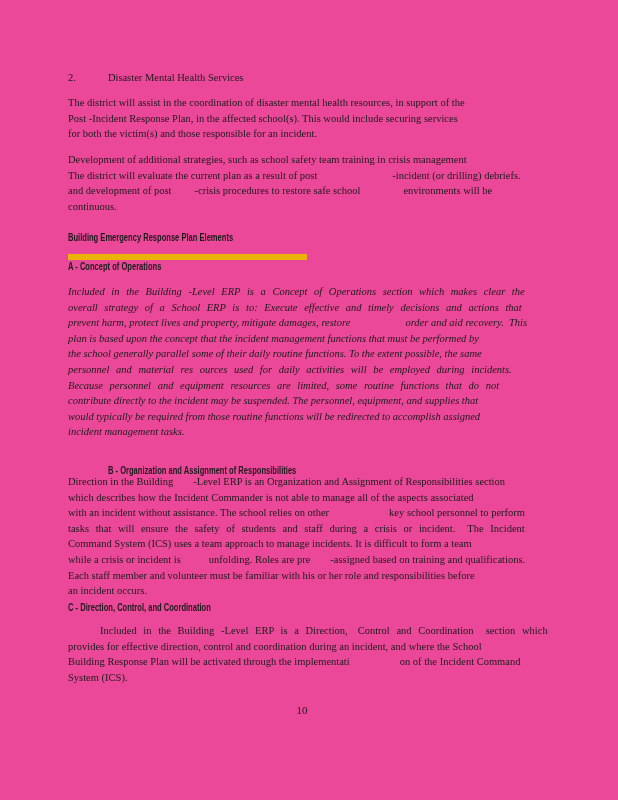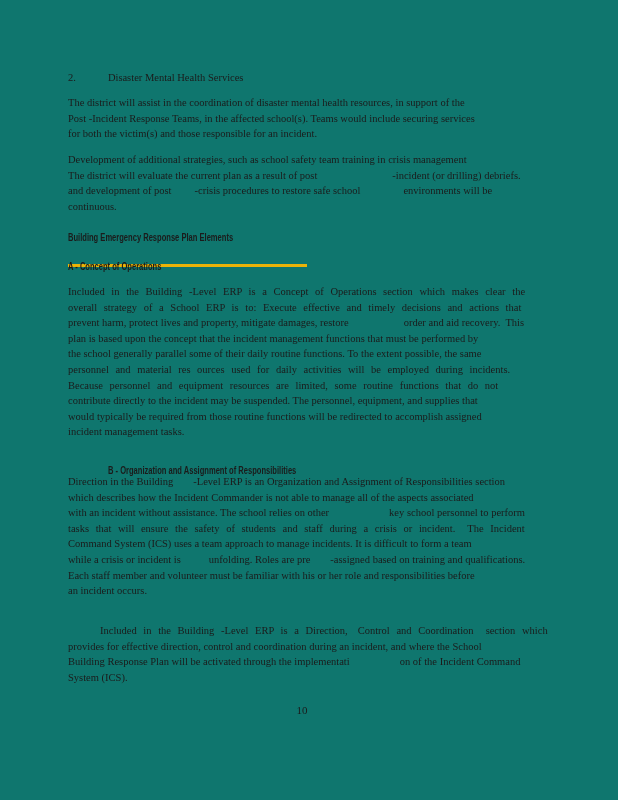--- a/index.html
+++ b/index.html
@@ -4,21 +4,21 @@
 <style>
   html, body {
     margin: 0;
     padding: 0;
     background: #ffffff;
   }
   .page {
     position: relative;
     width: 618px;
     height: 800px;
-    background: #0f766e;
+    background: #ec4899;
     font-family: "Liberation Serif", serif;
     font-size: 10.5px;
     color: #1b1b1b;
     overflow: hidden;
   }
   .block {
     position: absolute;
     left: 68px;
     width: 482px;
   }
@@ -40,41 +40,41 @@
   }
   .cond .squeeze {
     display: inline-block;
     transform: scaleX(0.72);
     transform-origin: 0 50%;
     white-space: pre;
   }
   #doc-title      { top: 70px; }
   #para-1         { top: 95px; }
   #para-2         { top: 152px; }
-  #section-heading{ top: 231px; width: 239px; border-bottom: 3px solid #eab308; padding-bottom: 20px; overflow: visible; }
+  #section-heading{ top: 231px; width: 239px; border-bottom: 6px solid #eab308; padding-bottom: 10px; overflow: visible; }
   #sub-a          { top: 260px; }
-  #para-a         { top: 284px; }
+  #para-a         { top: 284px; font-style: italic; }
   #sub-b          { top: 464px; padding-left: 40px; }
   #para-b         { top: 474px; }
   #sub-c          { top: 601px; }
   #para-c         { top: 623px; }
   #page-footer    { top: 704px; left: 0; width: 604px; text-align: center; font-size: 11px; }
 </style>
 </head>
 <body>
 
 <div class="page">
 
   <div class="block" id="doc-title">
     <div class="line"><span>2.</span><span class="gap" style="width:32px"></span><span>Disaster Mental Health Services</span></div>
   </div>
 
   <div class="block" id="para-1">
       <div class="line">The district will assist in the coordination of disaster mental health resources, in support of the</div>
-      <div class="line">Post -Incident Response Teams, in the affected school(s). Teams would include securing services</div>
+      <div class="line">Post -Incident Response Plan, in the affected school(s). This would include securing services</div>
       <div class="line">for both the victim(s) and those responsible for an incident.</div>
     </div>
 
   <div class="block" id="para-2">
       <div class="line">Development of additional strategies, such as school safety team training in crisis management</div>
       <div class="line"><span>The district will evaluate the current plan as a result of post</span><span class="gap" style="width: 75px;"></span><span>-incident (or drilling) debriefs.</span></div>
       <div class="line"><span>and development of post</span><span class="gap" style="width: 23px;"></span><span>-crisis procedures to restore safe school</span><span class="gap" style="width: 43px;"></span><span>environments will be</span></div>
       <div class="line">continuous.</div>
     </div>
 
@@ -105,20 +105,23 @@
       <div class="line"><span>Direction in the Building</span><span class="gap" style="width: 20px;"></span><span>-Level ERP is an Organization and Assignment of Responsibilities section</span></div>
       <div class="line">which describes how the Incident Commander is not able to manage all of the aspects associated</div>
       <div class="line"><span>with an incident without assistance. The school relies on other</span><span class="gap" style="width: 60px;"></span><span>key school personnel to perform</span></div>
       <div class="line" style="word-spacing: 4px;"><span>tasks that will ensure the safety of students and staff during a crisis or incident.</span><span class="gap" style="width: 12px;"></span><span>The Incident</span></div>
       <div class="line">Command System (ICS) uses a team approach to manage incidents. It is difficult to form a team</div>
       <div class="line"><span>while a crisis or incident is</span><span class="gap" style="width: 28px;"></span><span>unfolding. Roles are pre</span><span class="gap" style="width: 20px;"></span><span>-assigned based on training and qualifications.</span></div>
       <div class="line">Each staff member and volunteer must be familiar with his or her role and responsibilities before</div>
       <div class="line">an incident occurs.</div>
     </div>
 
+  <div class="block cond" id="sub-c">
+    <span class="squeeze">C - Direction, Control, and Coordination</span>
+  </div>
   <div class="block" id="para-c">
       <div class="line" style="word-spacing: 4px; margin-left: 32px;"><span>Included in the Building -Level ERP is a Direction,</span><span class="gap" style="width: 10px;"></span><span>Control and Coordination</span><span class="gap" style="width: 12px;"></span><span>section which</span></div>
       <div class="line">provides for effective direction, control and coordination during an incident, and where the School</div>
       <div class="line"><span>Building Response Plan will be activated through the implementati</span><span class="gap" style="width: 50px;"></span><span>on of the Incident Command</span></div>
       <div class="line">System (ICS).</div>
     </div>
 
   <div class="block" id="page-footer">10</div>
 
 </div>

